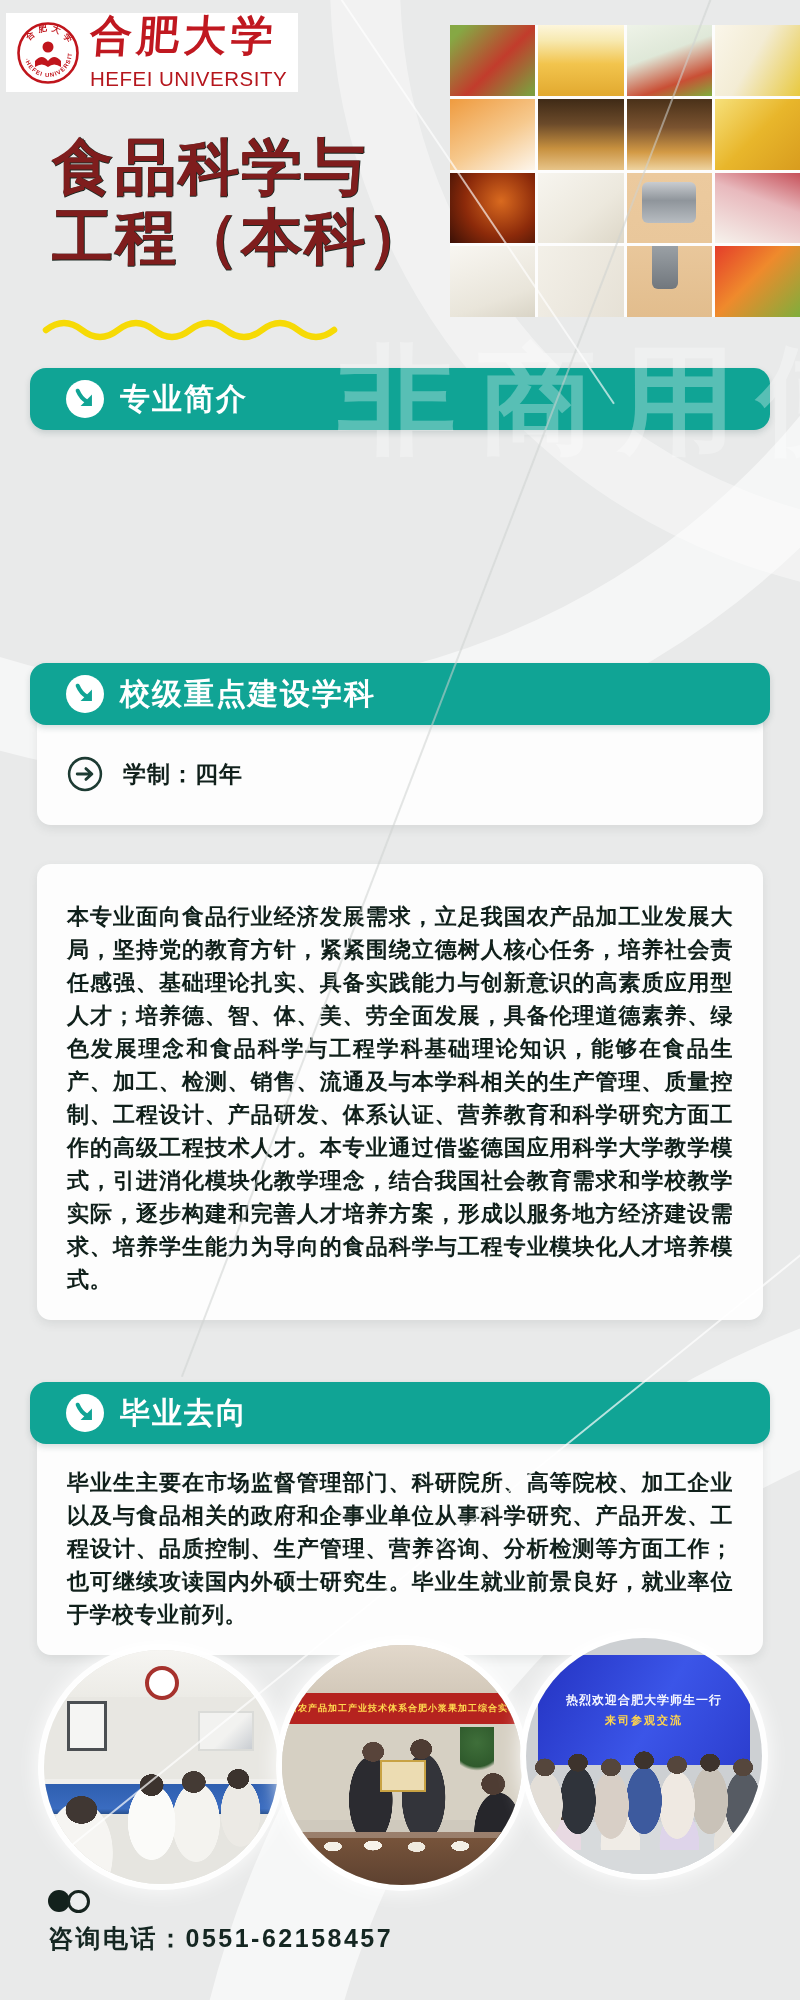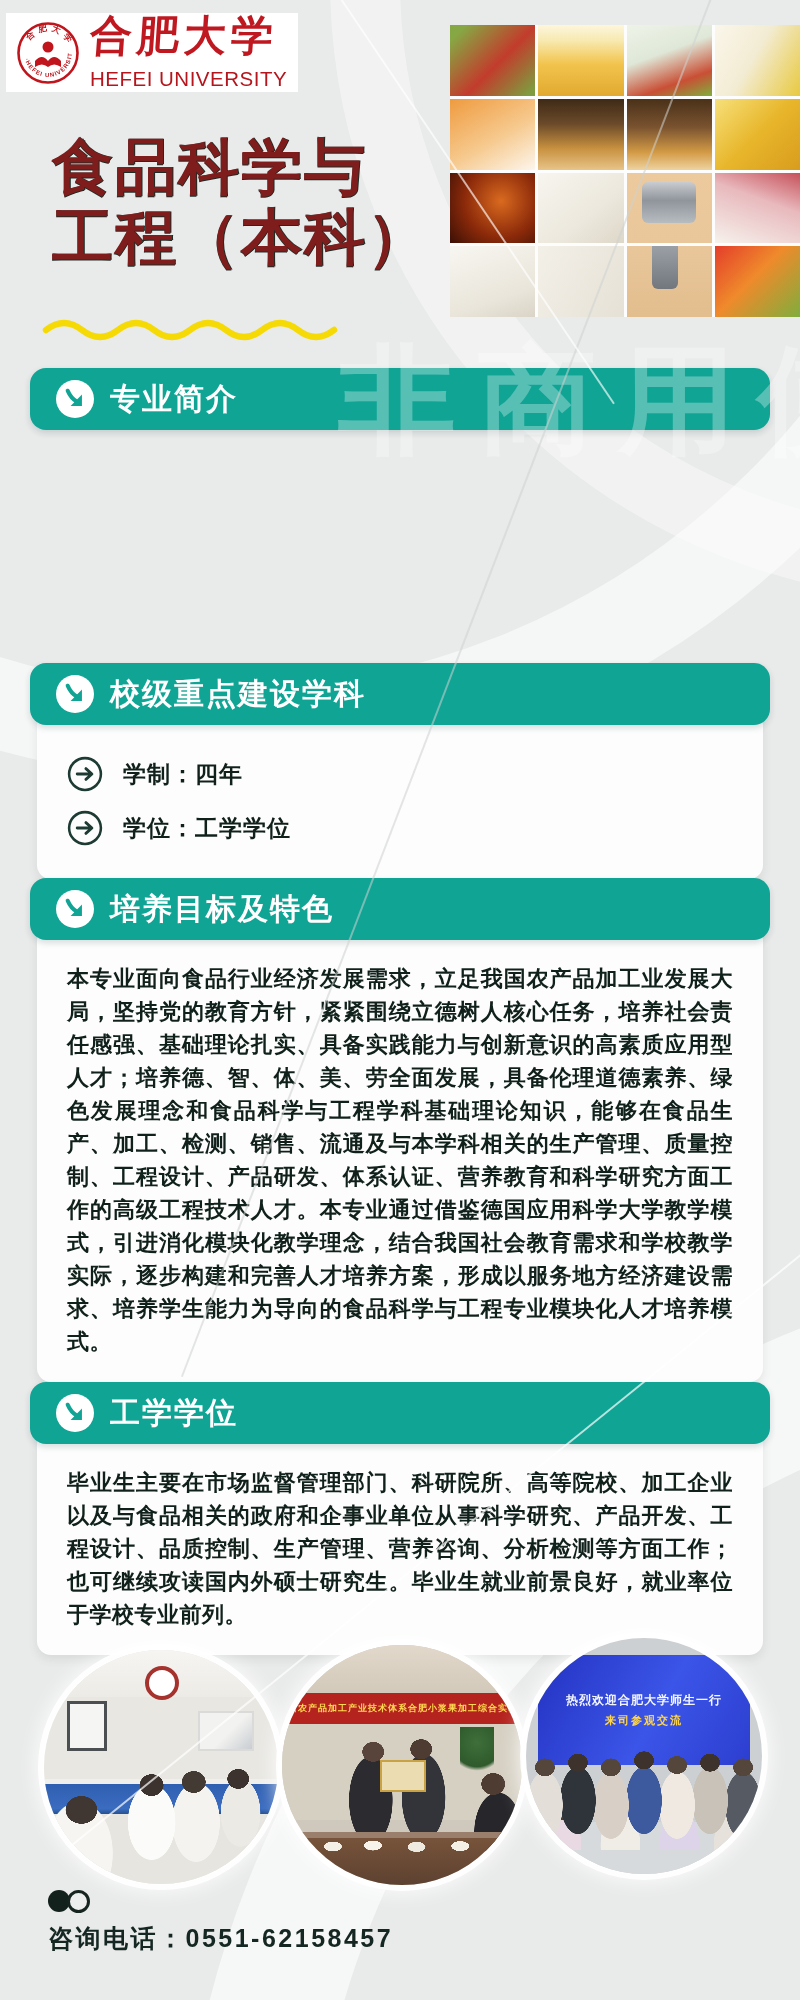--- a/index.html
+++ b/index.html
@@ -47,21 +47,21 @@
   .t13{background:linear-gradient(160deg,#f8f6f1 0%,#e9e5da 70%,#d9d4c6 100%);}
   .t14{background:linear-gradient(120deg,#f3f0e8 0%,#e6e1d6 100%);}
   .t15{background:linear-gradient(180deg,#e9c79b 0%,#e2bd8d 100%);position:relative;}
   .t15:after{content:"";position:absolute;left:30%;top:0;width:30%;height:60%;background:linear-gradient(180deg,#9aa0a5,#71777d);border-radius:0 0 6px 6px;}
   .t16{background:linear-gradient(135deg,#e43d2a 0%,#ef8a2c 45%,#7fae3c 100%);}
   
   .squiggle{position:absolute;left:42px;top:315px;z-index:2;}
   
   .card{position:absolute;left:30px;width:740px;z-index:2;}
   .card-h{position:relative;z-index:2;height:62px;background:#10a495;border-radius:16px;
-    display:flex;align-items:center;padding-left:26px;box-shadow:0 3px 6px rgba(40,80,75,.18);}
+    display:flex;align-items:center;padding-left:36px;box-shadow:0 3px 6px rgba(40,80,75,.18);}
   .card-h .hicon{width:38px;height:38px;flex:0 0 auto;}
   .card-h h2{margin:0 0 0 16px;font-size:30px;color:#ffffff;letter-spacing:2px;font-weight:800;}
   .card-b{position:relative;z-index:1;margin:-14px 7px 0 7px;background:#fdfdfd;border-radius:14px;
     padding:36px 30px 24px 30px;box-shadow:0 4px 10px rgba(90,100,98,.12);}
   .card-b p{margin:0;font-size:22px;line-height:33px;font-weight:700;color:#10201b;text-align:justify;letter-spacing:.5px;}
   .duo-row{display:flex;align-items:center;gap:20px;padding:9px 0;}
   .duo-row .bicon{width:36px;height:36px;flex:0 0 auto;}
   .duo-row span{font-size:23px;font-weight:800;color:#10201b;letter-spacing:1px;font-family:Liberation Serif, serif;}
   .pos-c1{top:368px;}
   .pos-c2{top:663px;}
@@ -238,52 +238,37 @@
       <h2>校级重点建设学科</h2>
     </div>
     <div class="card-b">
       <div class="duo-row">
         <svg class="bicon" viewBox="0 0 24 24">
           <circle cx="12" cy="12" r="10.6" fill="none" stroke="#1d3b33" stroke-width="1.7"></circle>
           <path d="M6.8 12 H15.6 M12.6 8.4 L16.6 12 L12.6 15.6" fill="none" stroke="#1d3b33" stroke-width="1.9" stroke-linecap="round" stroke-linejoin="round"></path>
         </svg>
         <span>学制：四年</span>
       </div>
-      <div class="duo-row">
-        <svg class="bicon" viewBox="0 0 24 24">
-          <circle cx="12" cy="12" r="10.6" fill="none" stroke="#1d3b33" stroke-width="1.7"></circle>
-          <path d="M6.8 12 H15.6 M12.6 8.4 L16.6 12 L12.6 15.6" fill="none" stroke="#1d3b33" stroke-width="1.9" stroke-linecap="round" stroke-linejoin="round"></path>
-        </svg>
-        <span>学位：工学学位</span>
-      </div>
     </div>
   </div>
 
   <div class="card pos-c3">
-    <div class="card-h">
-      <svg class="hicon" viewBox="0 0 24 24">
-        <circle cx="12" cy="12" r="12" fill="#ffffff"></circle>
-        <path d="M7.4 6.8 Q9.4 11.6 13.4 13.8" fill="none" stroke="#10a495" stroke-width="2.6" stroke-linecap="round"></path>
-        <path d="M9.2 16.4 L16.4 16.4 L16.4 9.2 Z" fill="#10a495"></path>
-      </svg>
-      <h2>培养目标及特色</h2>
-    </div>
     <div class="card-b">
       <p>本专业面向食品行业经济发展需求，立足我国农产品加工业发展大局，坚持党的教育方针，紧紧围绕立德树人核心任务，培养社会责任感强、基础理论扎实、具备实践能力与创新意识的高素质应用型人才；培养德、智、体、美、劳全面发展，具备伦理道德素养、绿色发展理念和食品科学与工程学科基础理论知识，能够在食品生产、加工、检测、销售、流通及与本学科相关的生产管理、质量控制、工程设计、产品研发、体系认证、营养教育和科学研究方面工作的高级工程技术人才。本专业通过借鉴德国应用科学大学教学模式，引进消化模块化教学理念，结合我国社会教育需求和学校教学实际，逐步构建和完善人才培养方案，形成以服务地方经济建设需求、培养学生能力为导向的食品科学与工程专业模块化人才培养模式。</p>
     </div>
   </div>
 
   <div class="card pos-c4">
     <div class="card-h">
       <svg class="hicon" viewBox="0 0 24 24">
         <circle cx="12" cy="12" r="12" fill="#ffffff"></circle>
         <path d="M7.4 6.8 Q9.4 11.6 13.4 13.8" fill="none" stroke="#10a495" stroke-width="2.6" stroke-linecap="round"></path>
         <path d="M9.2 16.4 L16.4 16.4 L16.4 9.2 Z" fill="#10a495"></path>
       </svg>
-      <h2>工学学位</h2>
+      <h2>毕业去向</h2>
     </div>
     <div class="card-b">
       <p>毕业生主要在市场监督管理部门、科研院所、高等院校、加工企业以及与食品相关的政府和企事业单位从事科学研究、产品开发、工程设计、品质控制、生产管理、营养咨询、分析检测等方面工作；也可继续攻读国内外硕士研究生。毕业生就业前景良好，就业率位于学校专业前列。</p>
     </div>
   </div>
 
   <div class="dashline"></div>
 
   <div class="photo p-lab">
     <div class="abs lab-ceiling"></div>

